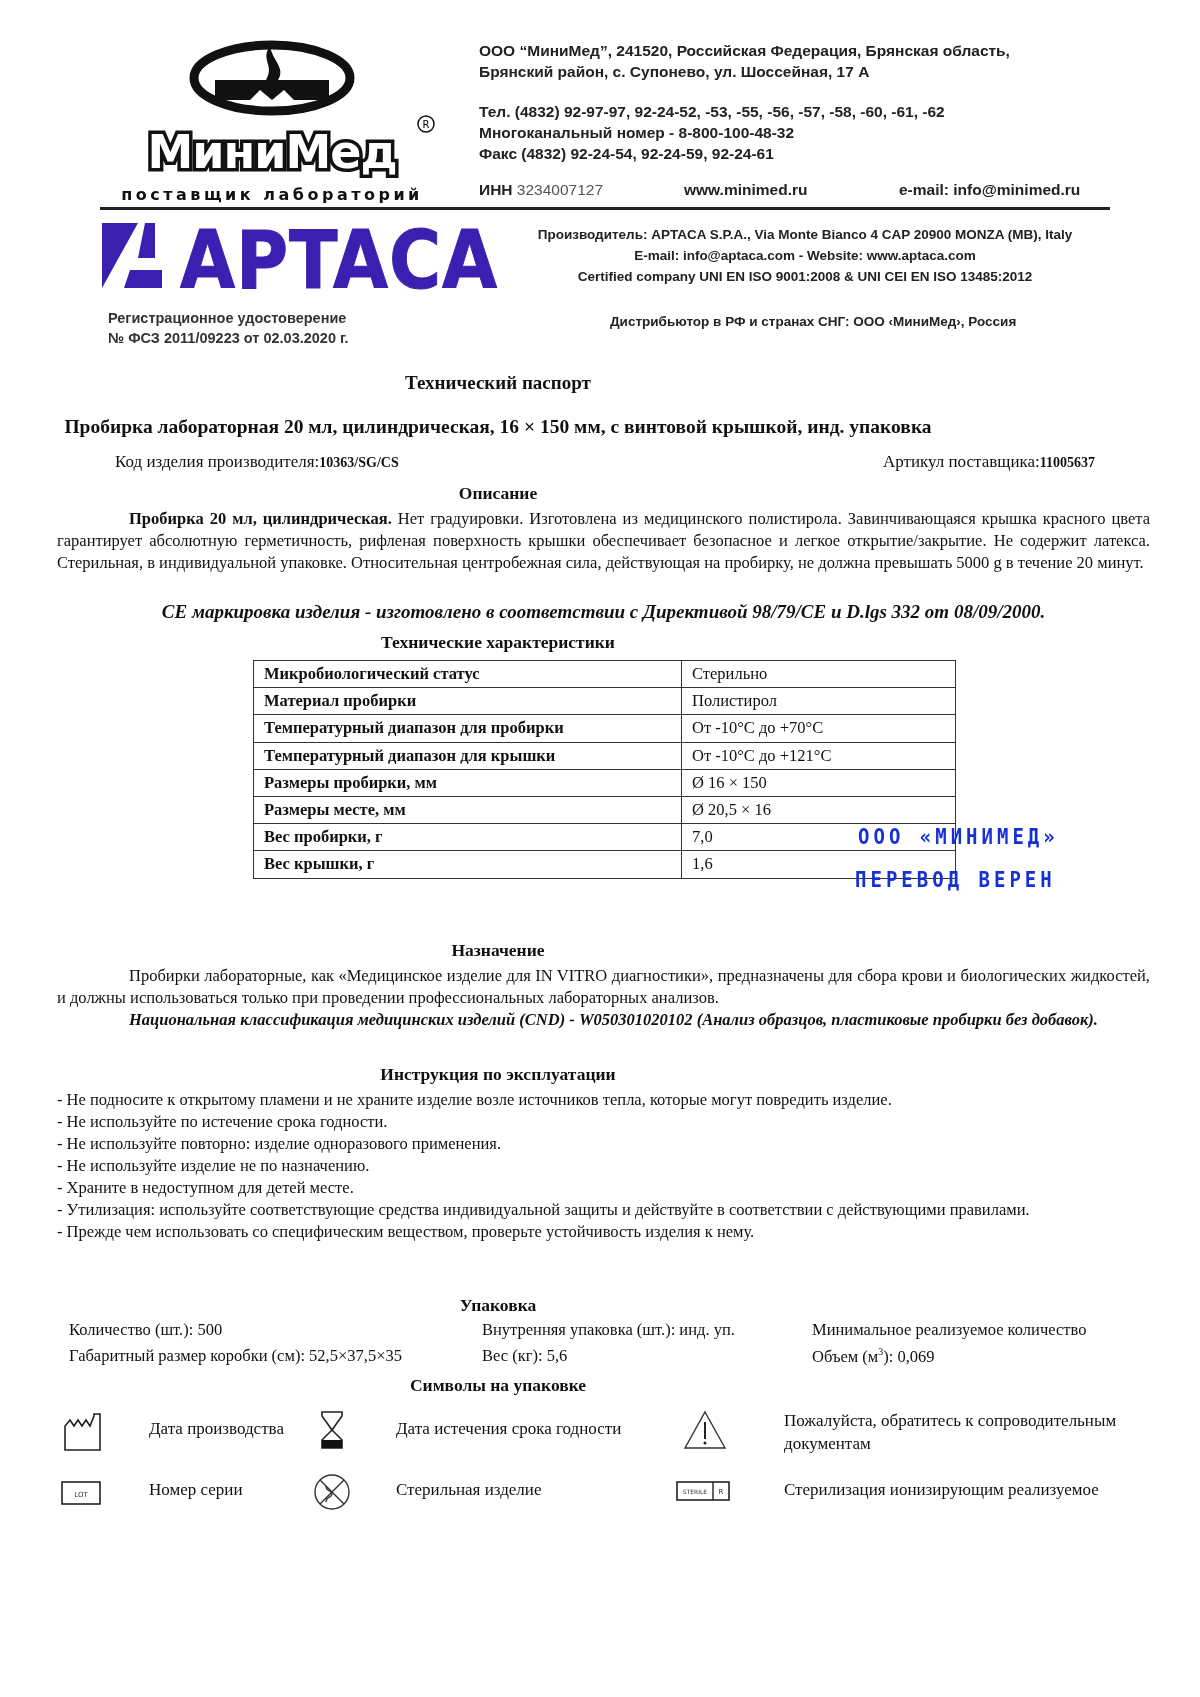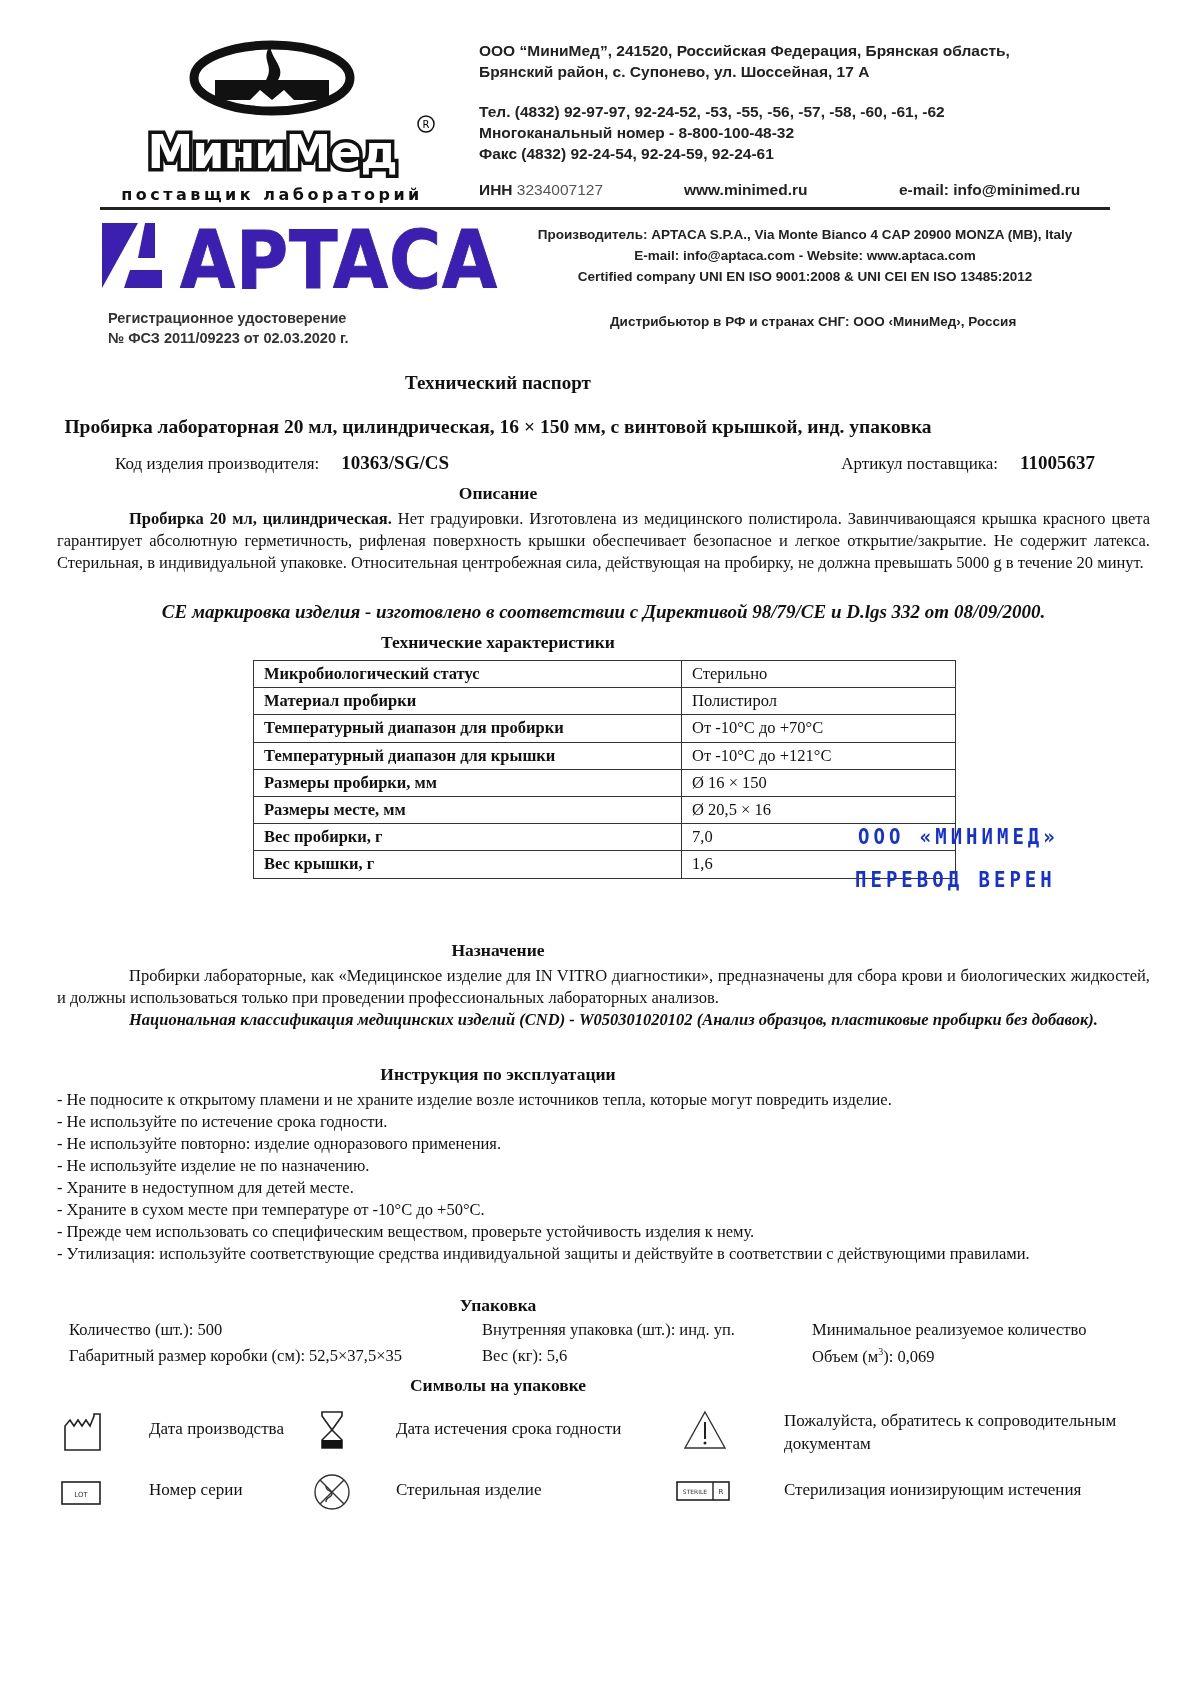--- a/index.html
+++ b/index.html
@@ -21,21 +21,21 @@
   .logo-ap { left: 100px; top: 218px; width: 400px; height: 75px; }
   .ap-info { left: 500px; top: 224px; width: 610px; text-align: center; font-size: 13.5px; font-weight: bold; line-height: 21px; color: #222; }
   .reg { left: 108px; top: 308px; font-size: 14.5px; font-weight: bold; line-height: 20px; color: #333; }
   .distrib { left: 610px; top: 314px; font-size: 13.5px; font-weight: bold; color: #222; }
 
   
   .center { left: 0; width: 996px; text-align: center; }
   .h-title { top: 372px; font-size: 19px; font-weight: bold; }
   .h-product { top: 416px; font-size: 19.5px; font-weight: bold; }
   .code-row { left: 115px; top: 452px; width: 980px; font-size: 17px; display: flex; align-items: baseline; }
-  .code-row .val { font-weight: bold; font-size: 19px; margin-left: 22px; }
+  .code-row .val { font-weight: bold; font-size: 14px; }
   .code-row .spacer { flex: 1; }
   .h-sec { font-size: 17.5px; font-weight: bold; }
 
   .para { left: 57px; width: 1093px; font-size: 16.5px; line-height: 22px; text-align: justify; }
   .para .indent { display: inline-block; width: 72px; }
   .para-center { left: 57px; width: 1093px; font-size: 19px; text-align: center; font-style: italic; font-weight: bold; }
 
   table.spec { position: absolute; left: 253px; top: 660px; width: 703px; border-collapse: collapse; font-size: 16.5px; }
   table.spec td { border: 1.5px solid #333; height: 27.2px; padding: 0 10px; }
   table.spec td.k { font-weight: bold; width: 428px; }
@@ -163,23 +163,22 @@
   <span class="indent"></span><span>Национальная классификация медицинских изделий (CND) - W050301020102 (Анализ образцов, пластиковые пробирки без добавок).</span>
 </div>
 
 <div class="abs center h-sec" style="top:1064px">Инструкция по эксплуатации</div>
 <div class="abs instr" style="top:1089px">
   <div>- Не подносите к открытому пламени и не храните изделие возле источников тепла, которые могут повредить изделие.</div>
   <div>- Не используйте по истечение срока годности.</div>
   <div>- Не используйте повторно: изделие одноразового применения.</div>
   <div>- Не используйте изделие не по назначению.</div>
   <div>- Храните в недоступном для детей месте.</div>
-  <div>- Храните в сухом месте при температуре от -10°C до +50°C.</div>
+  <div>- Утилизация: используйте соответствующие средства индивидуальной защиты и действуйте в соответствии с действующими правилами.</div>
   <div>- Прежде чем использовать со специфическим веществом, проверьте устойчивость изделия к нему.</div>
-  <div>- Утилизация: используйте соответствующие средства индивидуальной защиты и действуйте в соответствии с действующими правилами.</div>
 </div>
 
 <div class="abs center h-sec" style="top:1295px">Упаковка</div>
 <div class="abs pack" style="left:57px; top:1320px">Количество (шт.): 500</div>
 <div class="abs pack" style="left:470px; top:1320px">Внутренняя упаковка (шт.): инд. уп.</div>
 <div class="abs pack" style="left:800px; top:1320px">Минимальное реализуемое количество</div>
 <div class="abs pack" style="left:57px; top:1346px">Габаритный размер коробки (см): 52,5×37,5×35</div>
 <div class="abs pack" style="left:470px; top:1346px">Вес (кг): 5,6</div>
 <div class="abs pack" style="left:800px; top:1346px"><span>Объем (м</span><sup style="font-size:10px">3</sup><span>): 0,069</span></div>
 
@@ -216,13 +215,13 @@
   <path d="M16 14 C16 20 22 18 22 22 C22 26 16 24 16 30" fill="none" stroke="#333" stroke-width="1.4"></path>
 </svg>
 <div class="abs sym-label" style="left:372px; top:1480px">Стерильная изделие</div>
 
 <svg class="abs" style="left:675px; top:1476px; width:56px; height:30px" viewBox="0 0 56 30">
   <rect x="2" y="6" width="52" height="18" fill="none" stroke="#222" stroke-width="1.6"></rect>
   <line x1="38" y1="6" x2="38" y2="24" stroke="#222" stroke-width="1.4"></line>
   <text x="20" y="18" text-anchor="middle" font-size="6" font-family="DejaVu Sans, sans-serif" fill="#333">STERILE</text>
   <text x="46" y="18" text-anchor="middle" font-size="7" font-family="DejaVu Sans, sans-serif" fill="#333">R</text>
 </svg>
-<div class="abs sym-label" style="left:760px; top:1480px">Стерилизация ионизирующим истечения</div>
+<div class="abs sym-label" style="left:760px; top:1480px">Стерилизация ионизирующим реализуемое</div>
 
 </body></html>

